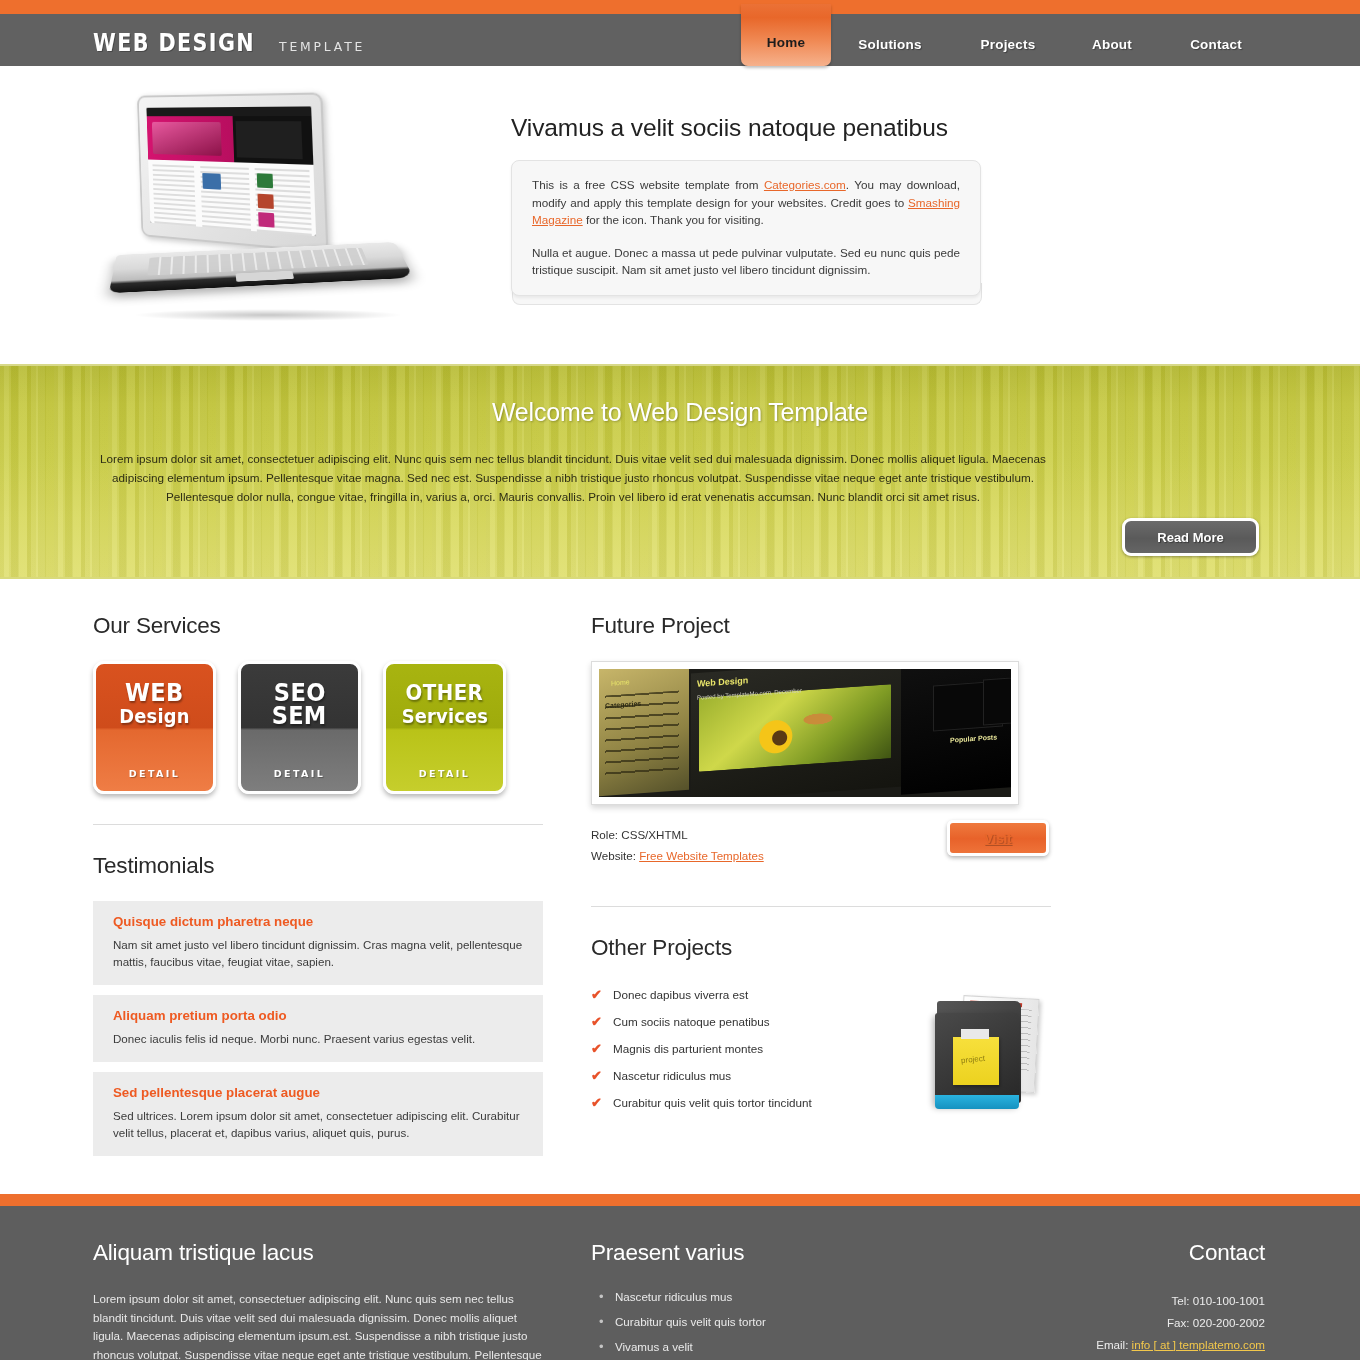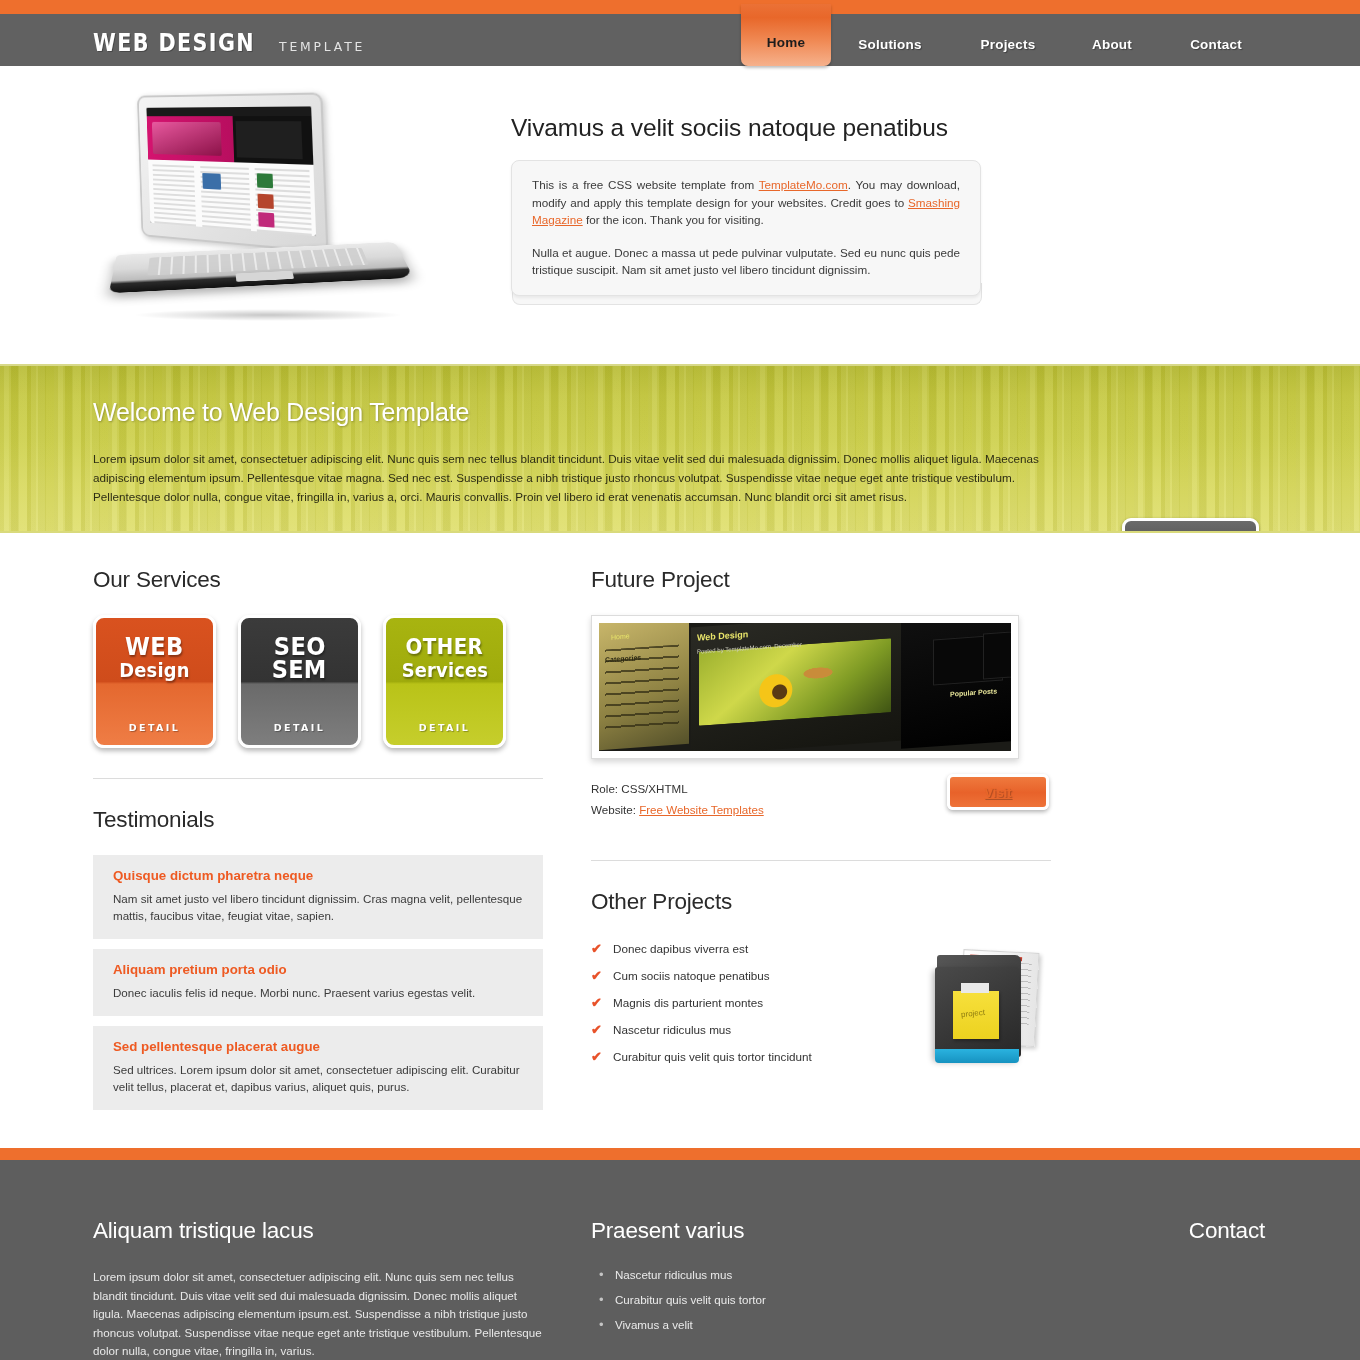--- a/index.html
+++ b/index.html
@@ -120,27 +120,27 @@
     position:absolute; left:34px; top:8px; width:220px; height:32px;
     background:repeating-linear-gradient(to right,#cfcfcf 0 10px,#eee 10px 12px),
                repeating-linear-gradient(to bottom,#cfcfcf 0 6px,#f2f2f2 6px 8px);
     border-radius:3px; opacity:.85;
   }
   .trackpad { position:absolute; left:120px; top:44px; width:56px; height:14px; background:#d6d6d6; border-radius:2px;}
   .lshadow { position:absolute; left:30px; top:215px; width:270px; height:12px; background:radial-gradient(ellipse at center,rgba(0,0,0,.22),rgba(0,0,0,0) 70%); }
 
   
   .band {
-    width:100%; height:169px; margin-top:2px;
+    width:100%; height:215px; margin-top:2px;
     background:
       repeating-linear-gradient(to right, rgba(255,255,255,.06) 0 9px, rgba(120,120,20,.05) 9px 18px),
       linear-gradient(to bottom,#b7bb33 0%,#c5c83f 18%,#cdd04a 45%,#d8d95c 72%,#dfdf6d 100%);
     border-top:2px solid #d8d98a;
     border-bottom:2px solid #d9da7c;
-    position:relative; overflow:hidden;
+    position:relative; overflow:hidden;text-align:center;
   }
   .band::after{
     content:""; position:absolute; inset:0;
     background:repeating-linear-gradient(to right,
       rgba(150,150,40,.10) 0 4px, rgba(255,255,255,.07) 4px 11px,
       rgba(120,125,25,.07) 11px 19px, rgba(255,255,255,.03) 19px 27px);
     pointer-events:none;
   }
   .band-inner { width:1190px; margin:0 auto; padding:32px 8px 0 8px; position:relative; z-index:2; }
   .band h2 {
@@ -275,21 +275,21 @@
   .f-blue { position:absolute; left:4px; top:104px; width:84px; height:14px;
     background:linear-gradient(to bottom,#2ab3e0,#1692c0); border-radius:0 0 4px 4px;}
 
   
   .orangebar { height:12px; background:#ee6f2d; width:100%; margin-top:28px; }
   .footer { background:#5e5e5e; width:100%; min-height:200px; padding:34px 0 26px 0; }
   .footer-inner { width:1190px; margin:0 auto; display:flex; padding:0 8px; }
   .f-col1 { width:450px; }
   .f-col2 { width:300px; padding-left:48px; }
   .f-col3 { flex:1; text-align:right; padding-right:2px; }
-  .footer h3 { color:#fff; font-size:22.5px; font-weight:normal; margin-bottom:24px; letter-spacing:-.2px;margin-top:24px; }
+  .footer h3 { color:#fff; font-size:22.5px; font-weight:normal; margin-bottom:24px; letter-spacing:-.2px; }
   .footer p { color:#e8e8e8; font-size:11.6px; line-height:18.5px; }
   .f-list { list-style:none; }
   .f-list li { color:#eaeaea; font-size:11.6px; margin-bottom:12px; padding-left:24px; position:relative; }
   .f-list li::before { content:"\2022"; position:absolute; left:8px; top:-1px; color:#c4c4c4; font-size:13px; }
   .f-contact div { color:#ececec; font-size:11.6px; line-height:22px; }
   .f-contact a { color:#f3c84b; text-decoration:underline; }
 </style>
 </head>
 <body>
 
@@ -336,21 +336,21 @@
           <div class="trackpad"></div>
         </div>
         <div class="lshadow"></div>
       </div>
     </div>
 
     <div class="intro-col">
       <h1 class="intro-title">Vivamus a velit sociis natoque penatibus</h1>
       <div class="intro-box">
         <div class="ghostbox"></div>
-        <p><span>This is a free CSS website template from </span><a href="#">TemplateMo.com</a><span>. You may download, modify and apply this template design for your websites. Credit goes to </span><a href="#">Smashing Magazine</a><span> for the icon. Thank you for visiting.</span></p>
+        <p><span>This is a free CSS website template from </span><a href="#">Categories.com</a><span>. You may download, modify and apply this template design for your websites. Credit goes to </span><a href="#">Smashing Magazine</a><span> for the icon. Thank you for visiting.</span></p>
         <p>Nulla et augue. Donec a massa ut pede pulvinar vulputate. Sed eu nunc quis pede tristique suscipit. Nam sit amet justo vel libero tincidunt dignissim.</p>
       </div>
     </div>
 
   </div>
 </div>
 
 <div class="band">
   <div class="band-inner">
     <h2>Welcome to Web Design Template</h2>
@@ -491,17 +491,22 @@
       <ul class="f-list">
         <li><a href="#" style="color:inherit">Nascetur ridiculus mus</a></li>
         <li><a href="#" style="color:inherit">Curabitur quis velit quis tortor</a></li>
         <li><a href="#" style="color:inherit">Vivamus a velit</a></li>
 
       </ul>
     </div>
 
     <div class="f-col3">
       <h3>Contact</h3>
+      <div class="f-contact">
+        <div>Tel: 010-100-1001</div>
+        <div>Fax: 020-200-2002</div>
+        <div><span>Email: </span><a href="#">info [  at  ] templatemo.com</a></div>
+      </div>
 
     </div>
 
   </div>
 </div>
 
 </body></html>

